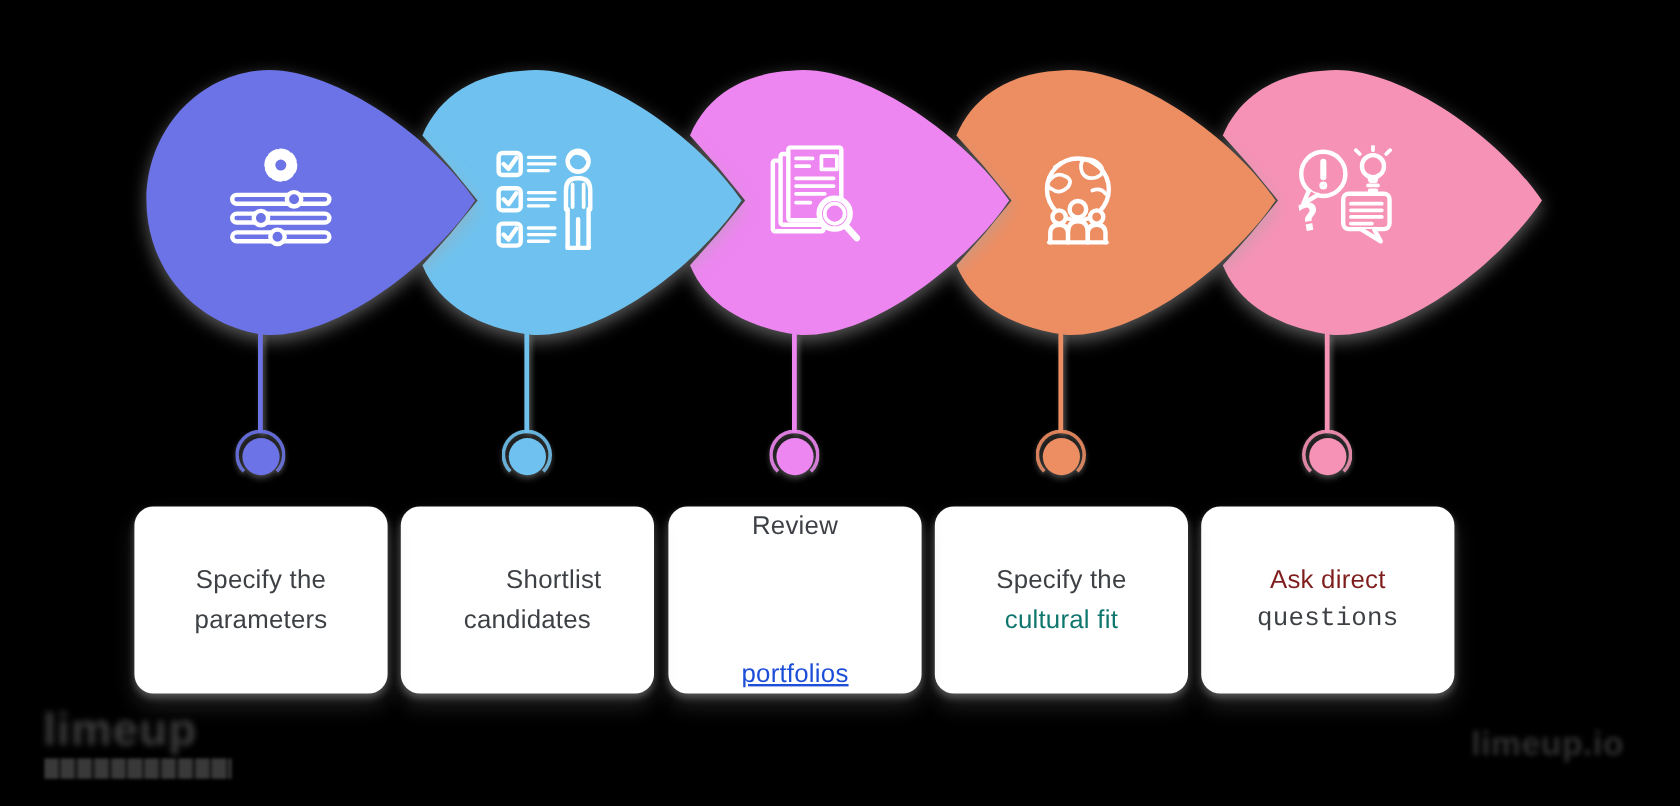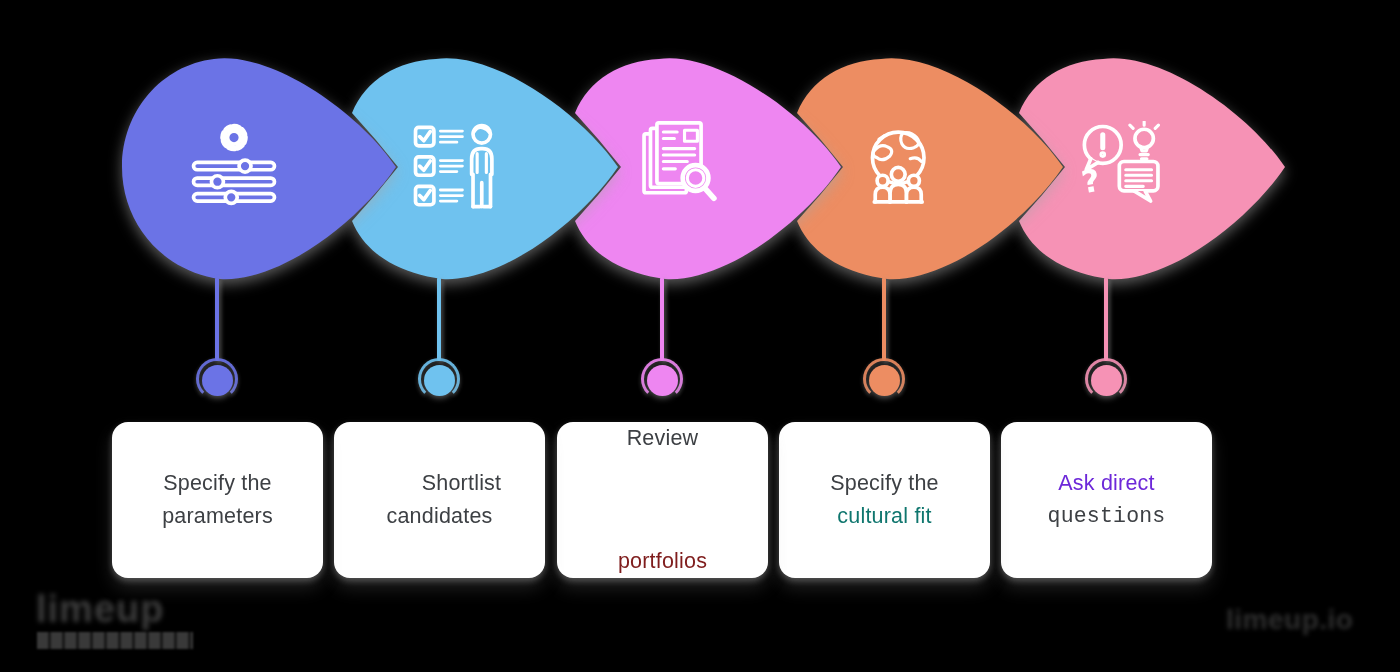--- a/index.html
+++ b/index.html
@@ -132,21 +132,21 @@
         <circle cx="68" cy="62" r="14" fill="var(--c)" stroke-width="5"></circle>
         <circle cx="68" cy="62" r="9" stroke-width="3.4"></circle>
         <path d="M78,73 L88,84" stroke-width="6"></path>
       </g>
     </svg>
     <div class="stem"></div>
     <div class="ring"></div>
     <div class="dot"></div>
     <div class="card" style="background-color: rgb(255, 255, 255); justify-content: space-between;">
       <span style="color: rgb(61, 64, 68);">Review</span>
-      <span style="color: #7f1d1d;">portfolios</span>
+      <span style="color: #1d4ed8; text-decoration: underline;">portfolios</span>
     </div>
   </div>
 
   <div class="step s3" style="--c: #ed8d62;">
     <svg class="blob" width="280" height="228" viewBox="0 0 280 228">
       <path d="M 96 6 C 58 8, 26 26, 12 60 Q 36 86, 58 114 Q 36 142, 12 168 C 26 202, 60 220, 102 226 C 160 230, 240 170, 278 114 C 240 58, 152 -2, 96 6 Z"></path>
     </svg>
     <svg class="icon" viewBox="0 0 100 100">
       <g stroke="#ffffff" fill="none" stroke-width="4" stroke-linecap="round" stroke-linejoin="round">
         <circle cx="47" cy="40" r="28"></circle>
@@ -189,21 +189,21 @@
         <rect x="46" y="44" width="42" height="32" rx="5" fill="var(--c)"></rect>
         <path d="M53,53 H81 M53,59 H81 M53,65 H81 M53,71 H72" stroke-width="3.4"></path>
         <path d="M74,76 L80,87 L62,76" fill="var(--c)"></path>
         <text x="5" y="77" font-size="34" font-weight="bold" fill="#ffffff" stroke="none" transform="rotate(-10 16 64)">?</text>
       </g>
     </svg>
     <div class="stem"></div>
     <div class="ring"></div>
     <div class="dot"></div>
     <div class="card" style="background-color: rgb(255, 255, 255);">
-      <span style="color: #6d28d9;">Ask direct</span>
+      <span style="color: #7f1d1d;">Ask direct</span>
       <span style="color: rgb(61, 64, 68); font-family: Liberation Mono, monospace;">questions</span>
     </div>
   </div>
 
   <div class="wm-left">limeup</div>
   <div class="wm-tag"></div>
 
   <div class="wm-right">limeup.io</div>
 
 </div>

